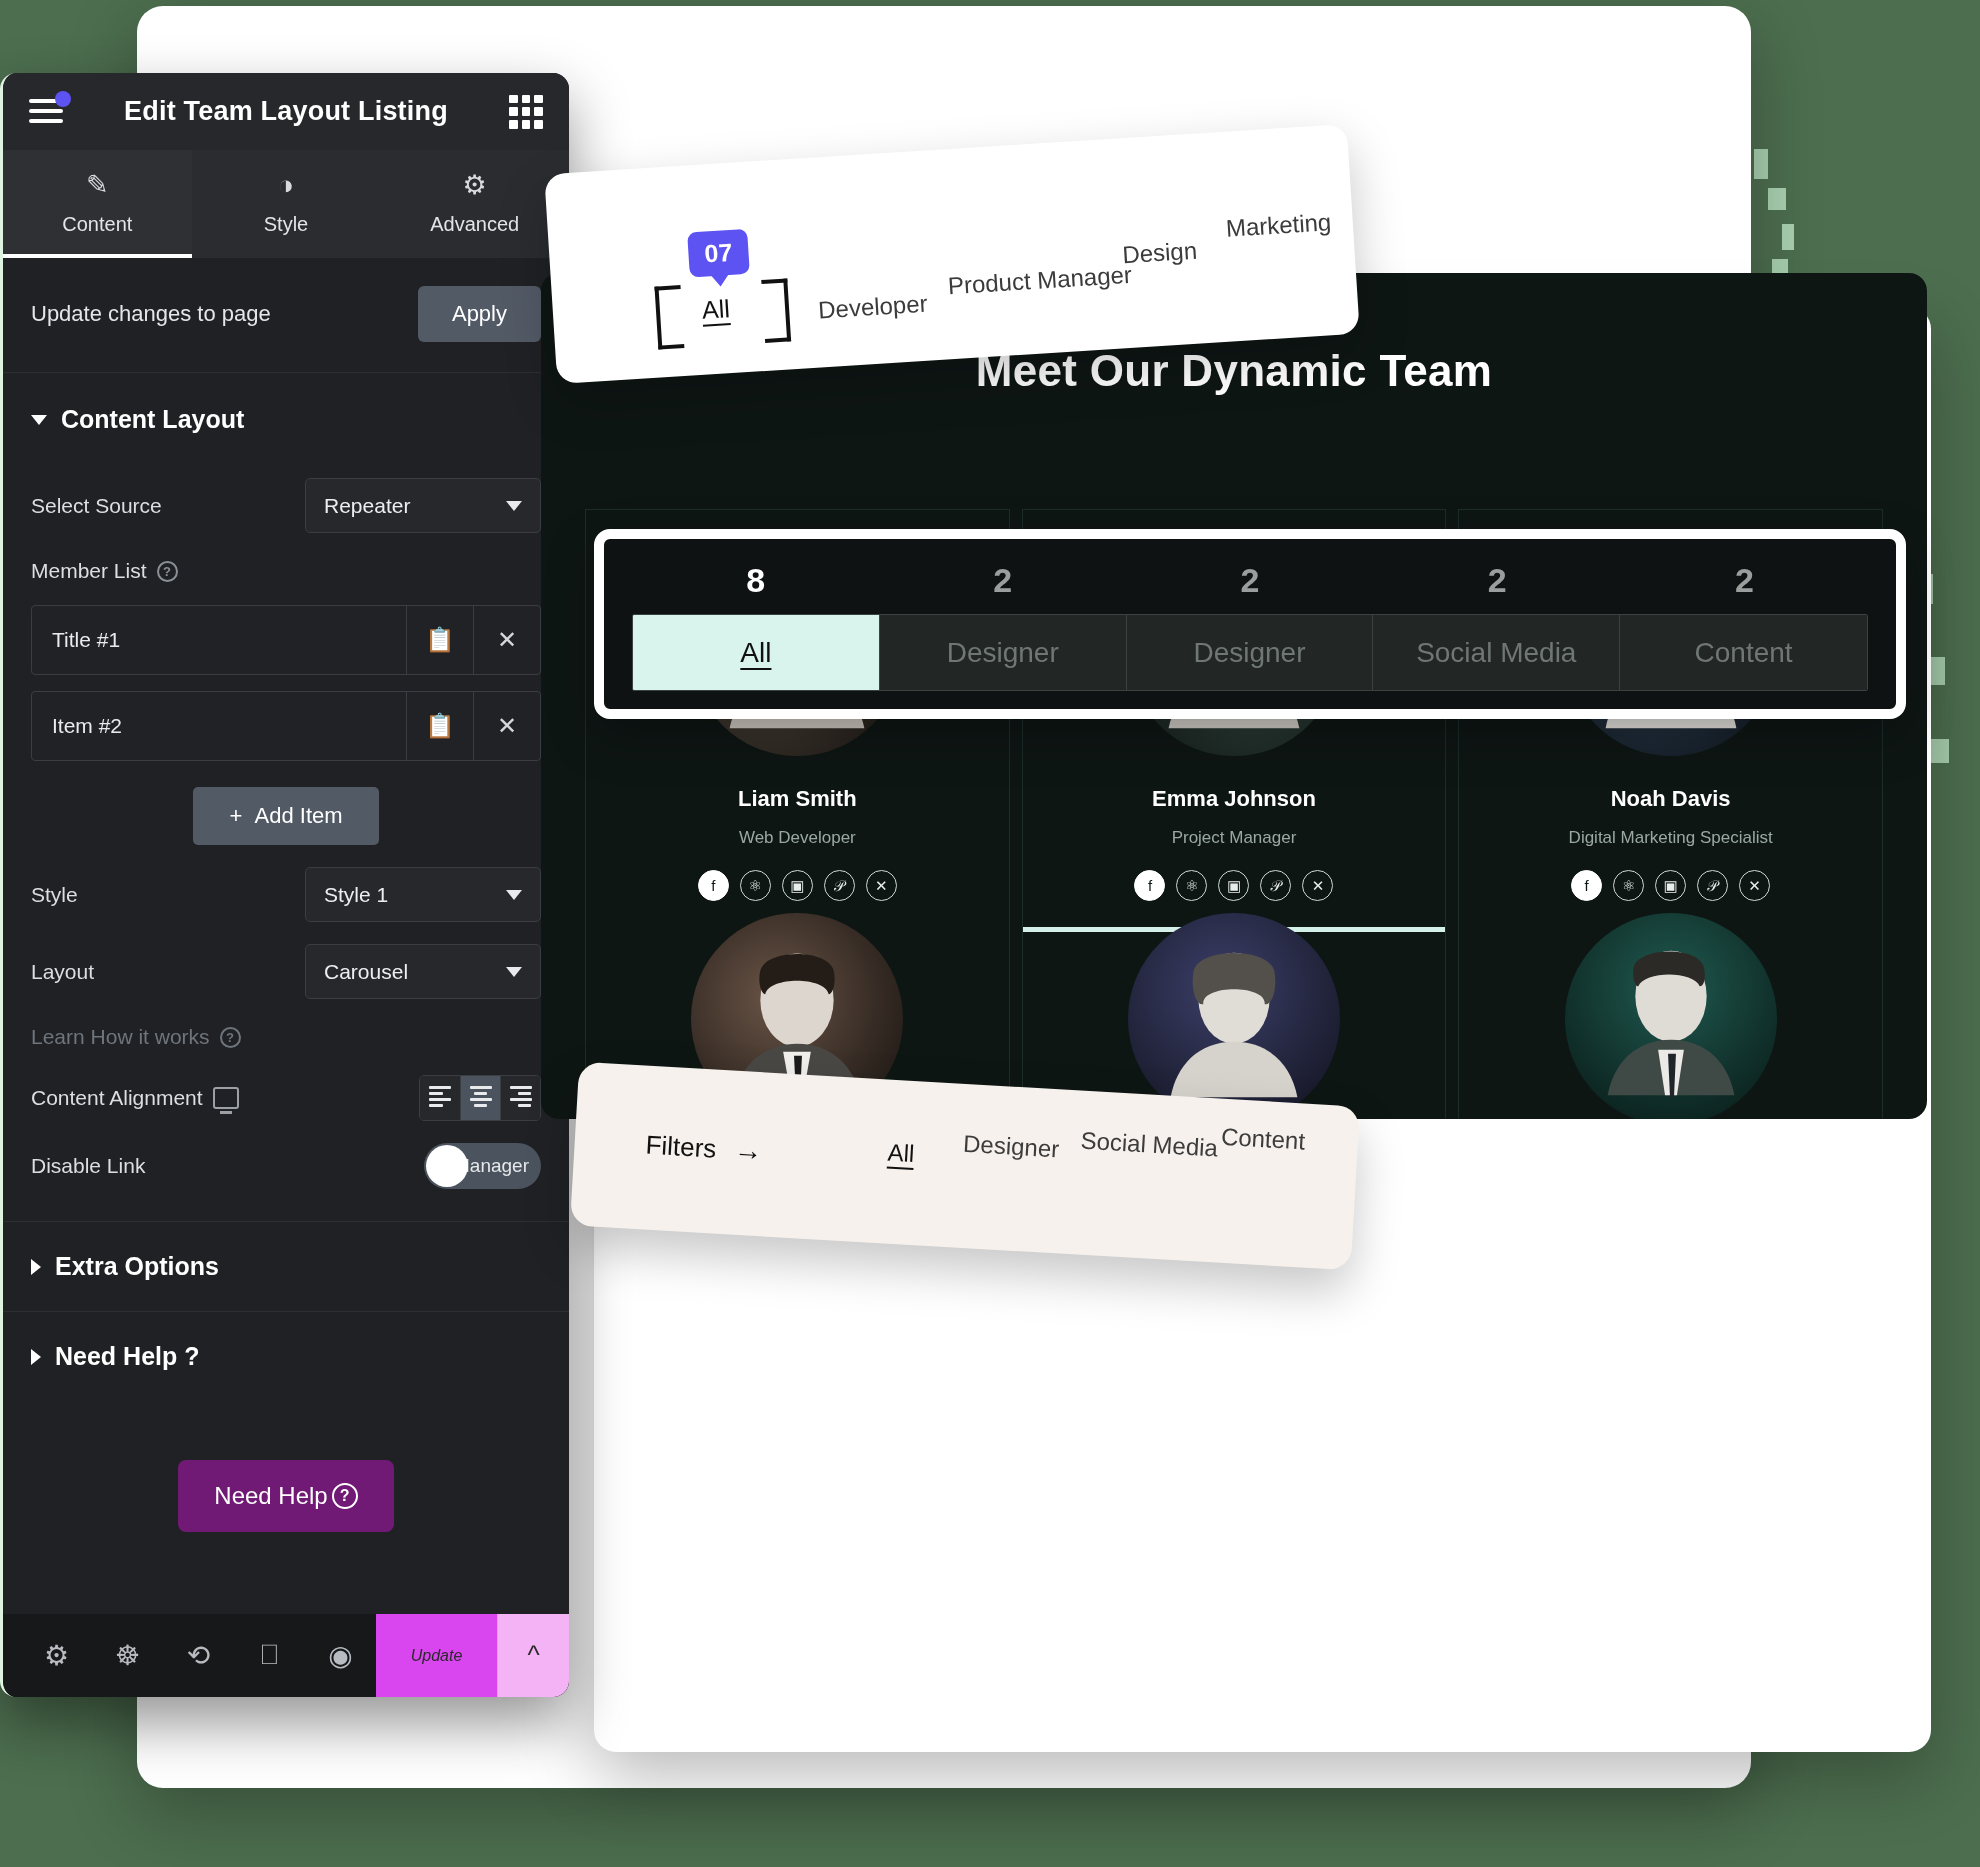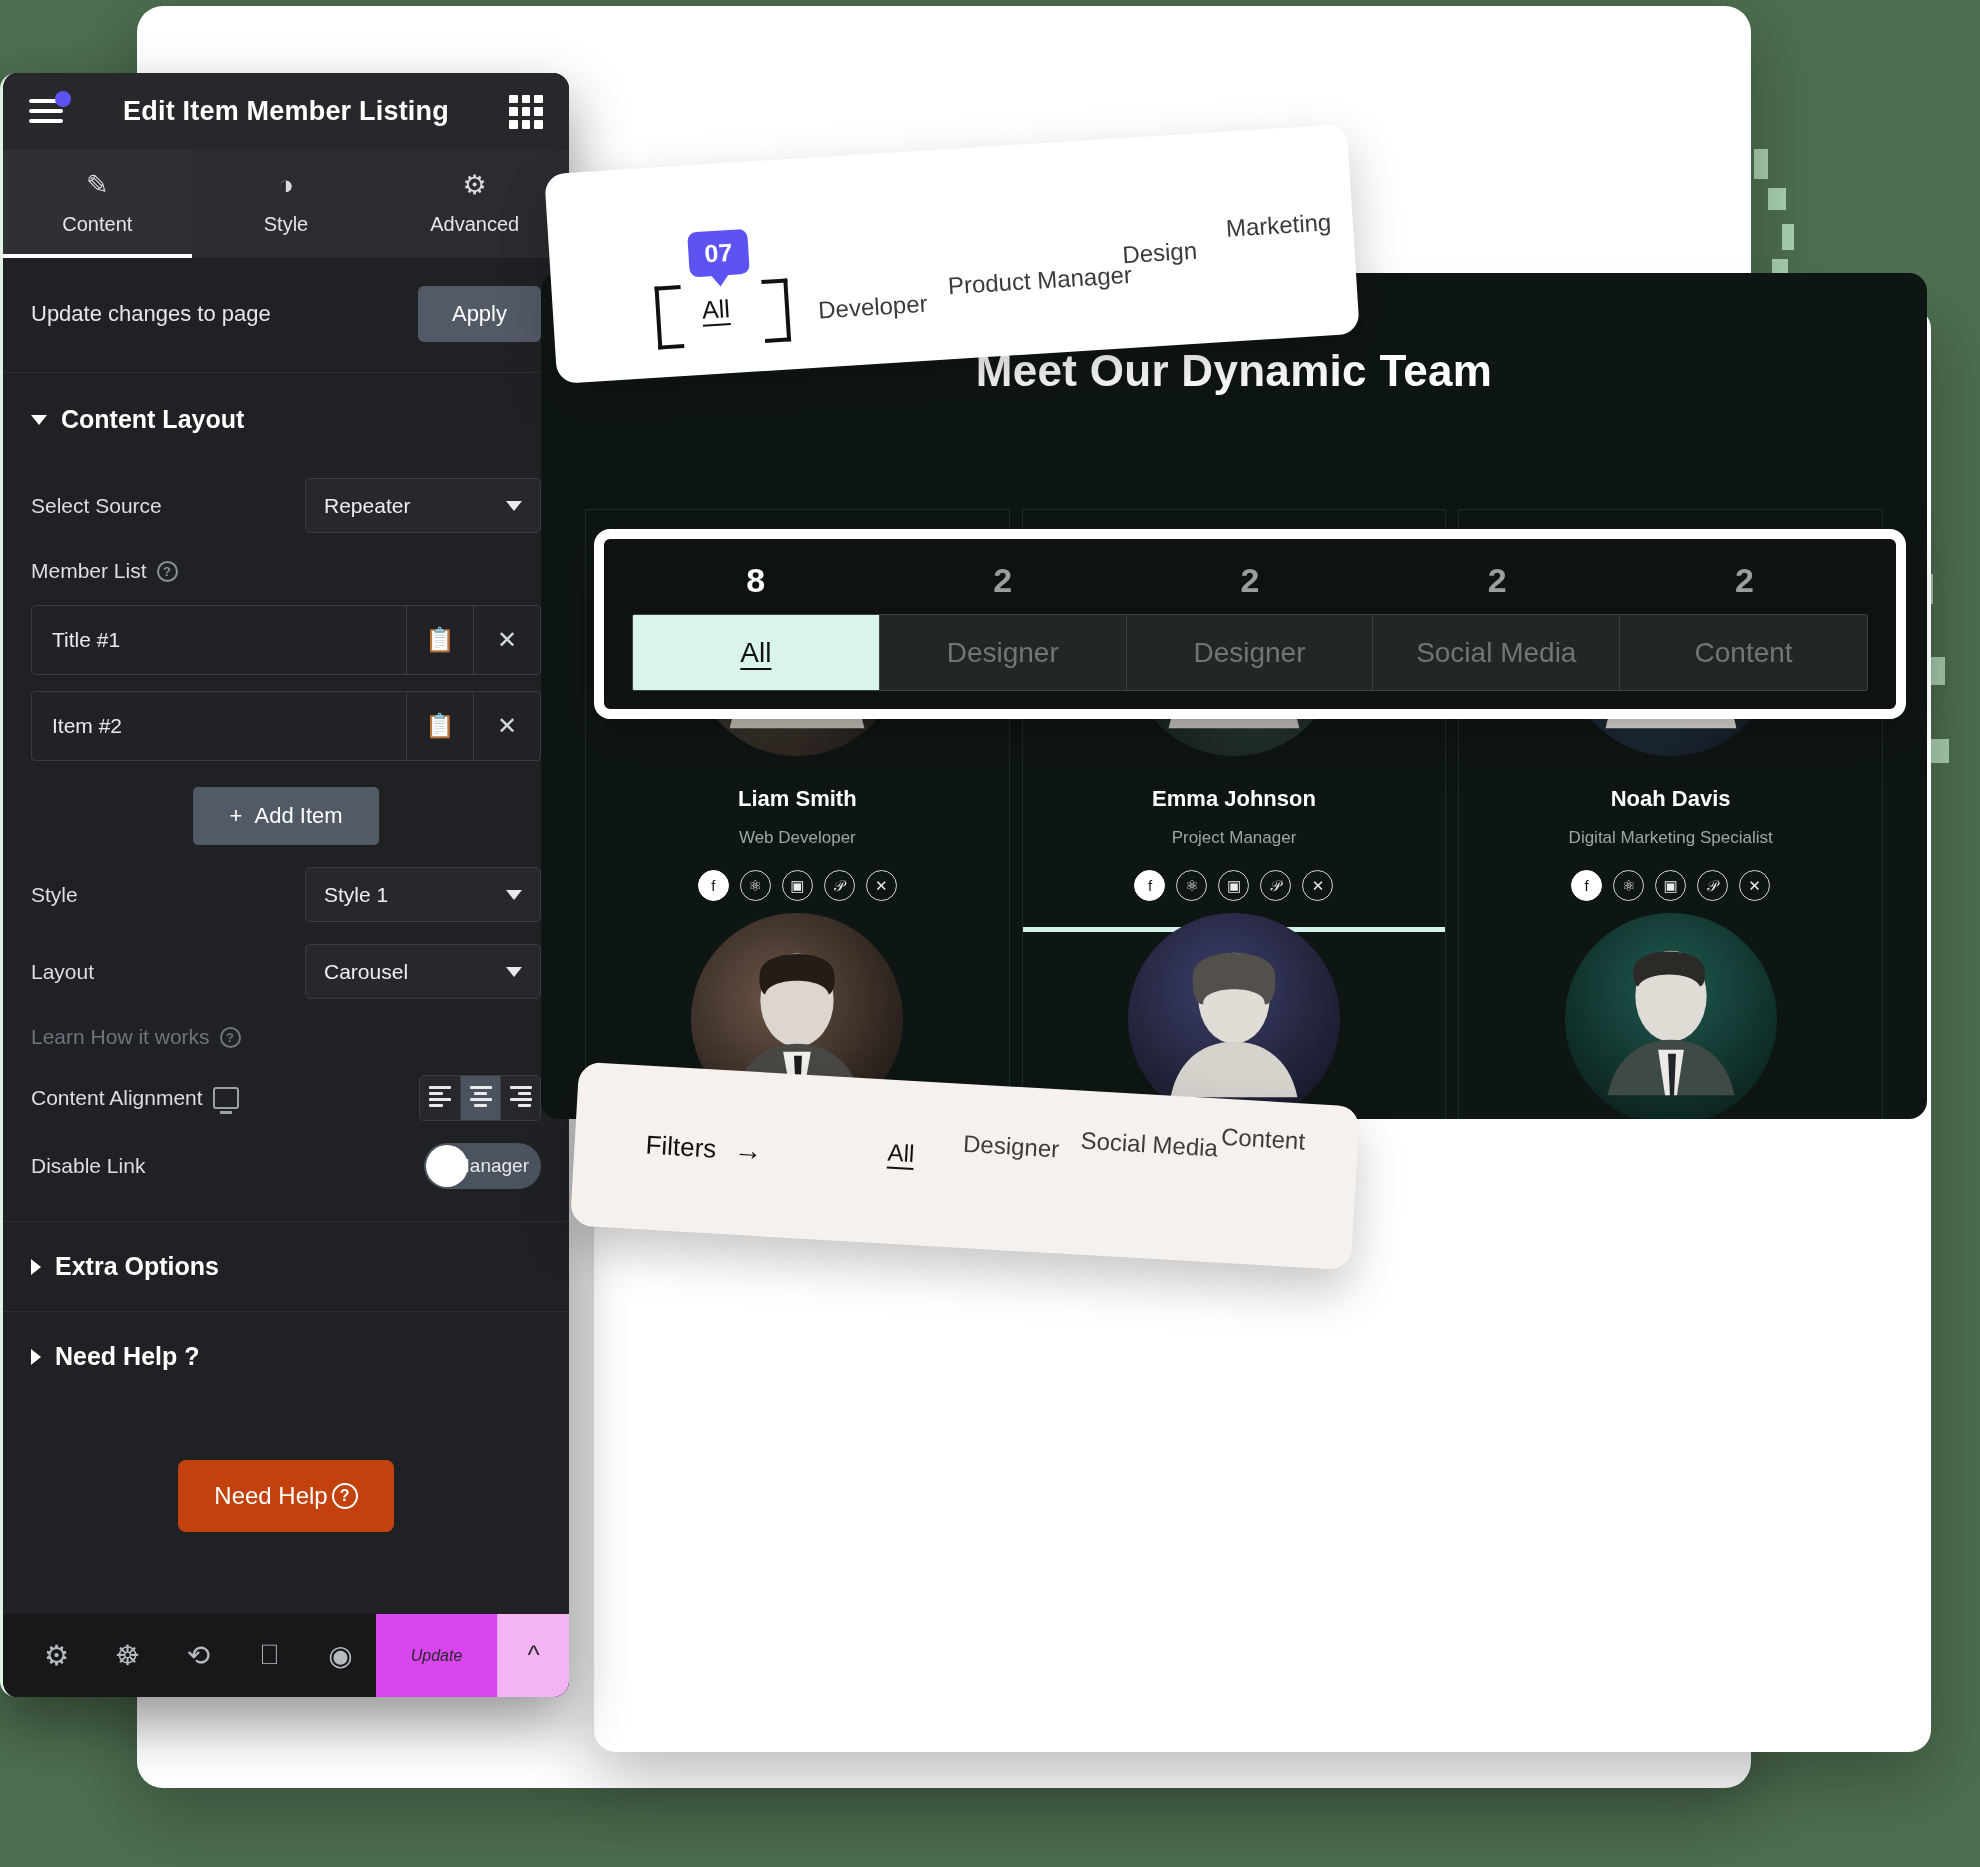--- a/index.html
+++ b/index.html
@@ -122,21 +122,21 @@
   .toggle { width: 117px; height: 46px; border-radius: 23px; background: #4b535e; position: relative;
             display: flex; align-items: center; justify-content: flex-end; padding-right: 12px; cursor: pointer; }
   .toggle .knob { position: absolute; left: 2px; top: 2px; width: 42px; height: 42px;
                   border-radius: 50%; background: #fff; }
   .toggle .ttxt { color: #e6e8ea; font-size: 19px; }
 
   .divider { height: 1px; background: #2c2e32; }
   .collapsed-sec { padding: 30px 28px; }
   .needhelp-btn {
     display: flex; align-items: center; gap: 4px; margin: 59px auto 0;
-    background: #c2410c; color: #fff; border: 0; border-radius: 8px;
+    background: #701a75; color: #fff; border: 0; border-radius: 8px;
     padding: 22px 36px; font-size: 24px; cursor: pointer; width: max-content;
     font-family: "Liberation Sans", sans-serif;
   }
   .nh-q { display:inline-flex; align-items:center; justify-content:center; width:26px; height:26px;
           border:2px solid #fff; border-radius:50%; font-size:16px; font-weight:bold; }
 
   .panel-foot { display: flex; align-items: stretch; height: 83px; background: #17181a; flex: 0 0 auto; }
   .foot-icons { display: flex; align-items: center; gap: 0; padding-left: 18px; flex: 1; }
   .foot-ic { width: 71px; text-align: center; color: #b8bcc1; font-size: 28px; cursor: pointer; }
   .btn-update { background: #d946ef; color: #2a2a2a; display: flex; align-items: center;
@@ -414,21 +414,21 @@
 
   <div id="panel">
 
     <div class="panel-head">
       <div class="burger">
         <i></i>
           <i></i>
           <i></i>
           <span class="dot"></span>
       </div>
-      <div class="panel-title">Edit Item Member Listing</div>
+      <div class="panel-title">Edit Team Layout Listing</div>
       <div class="grid-icon">
         <span></span>
           <span></span>
           <span></span>
           <span></span>
           <span></span>
           <span></span>
           <span></span>
           <span></span>
           <span></span>

